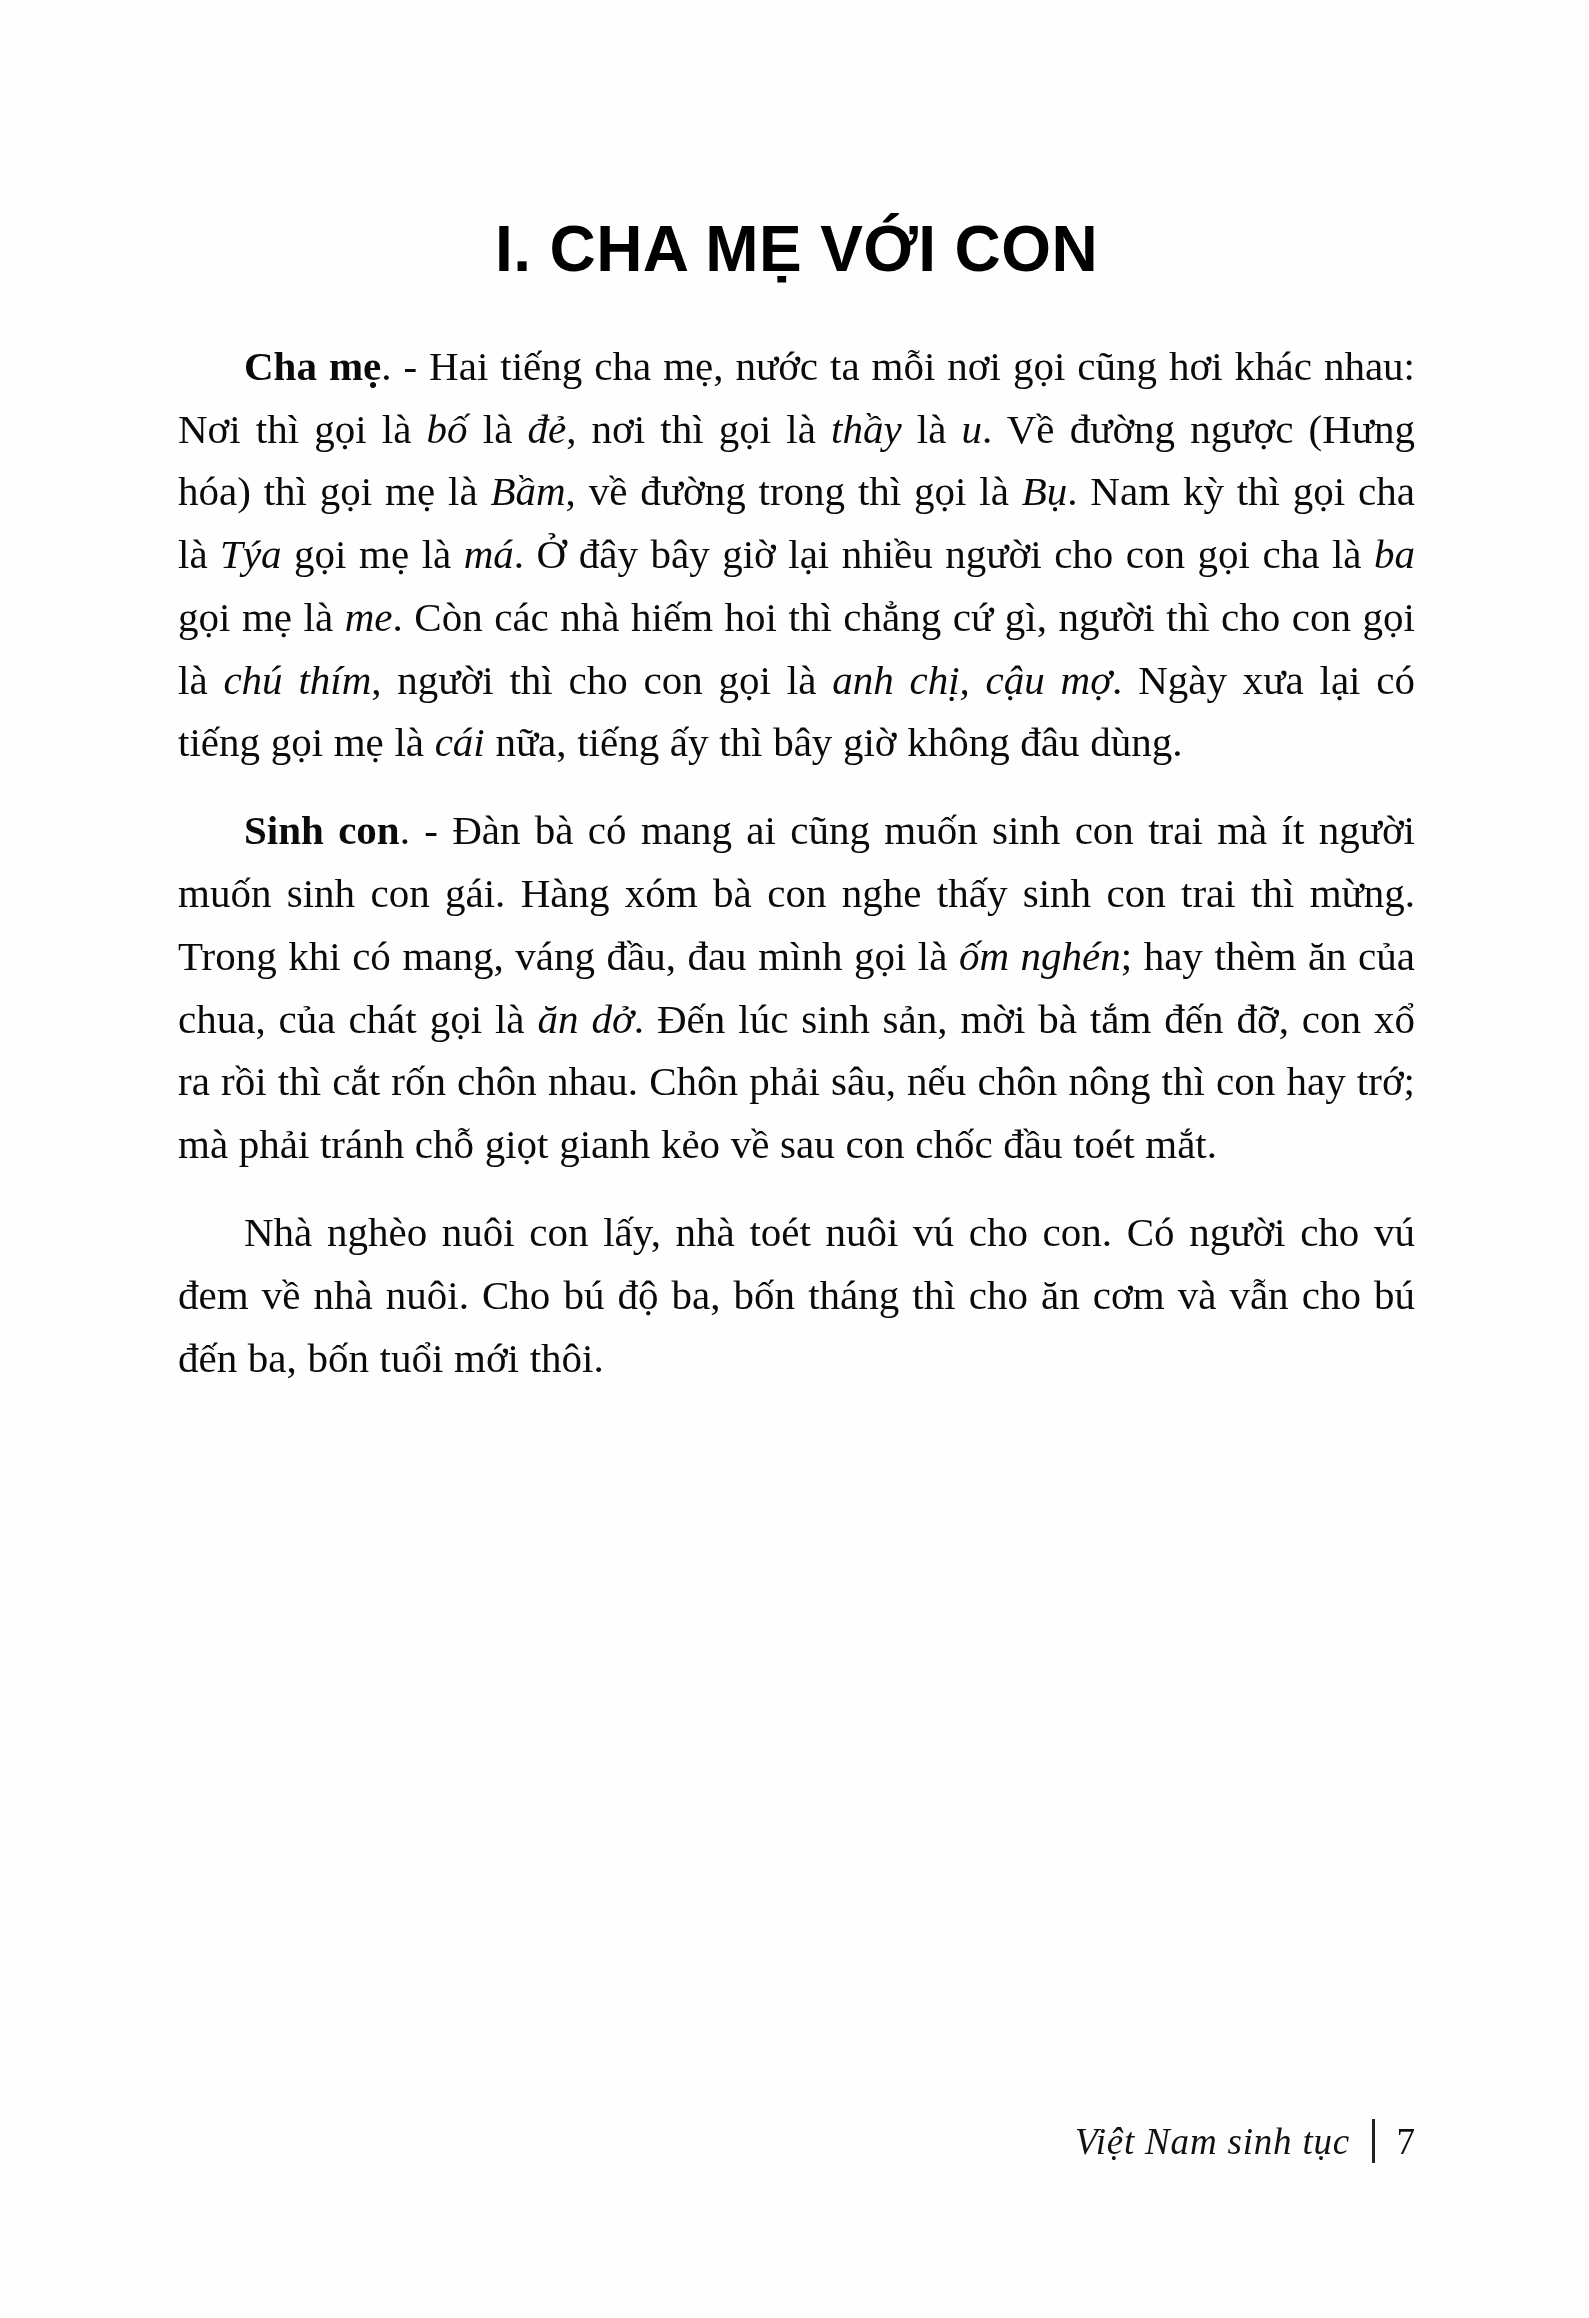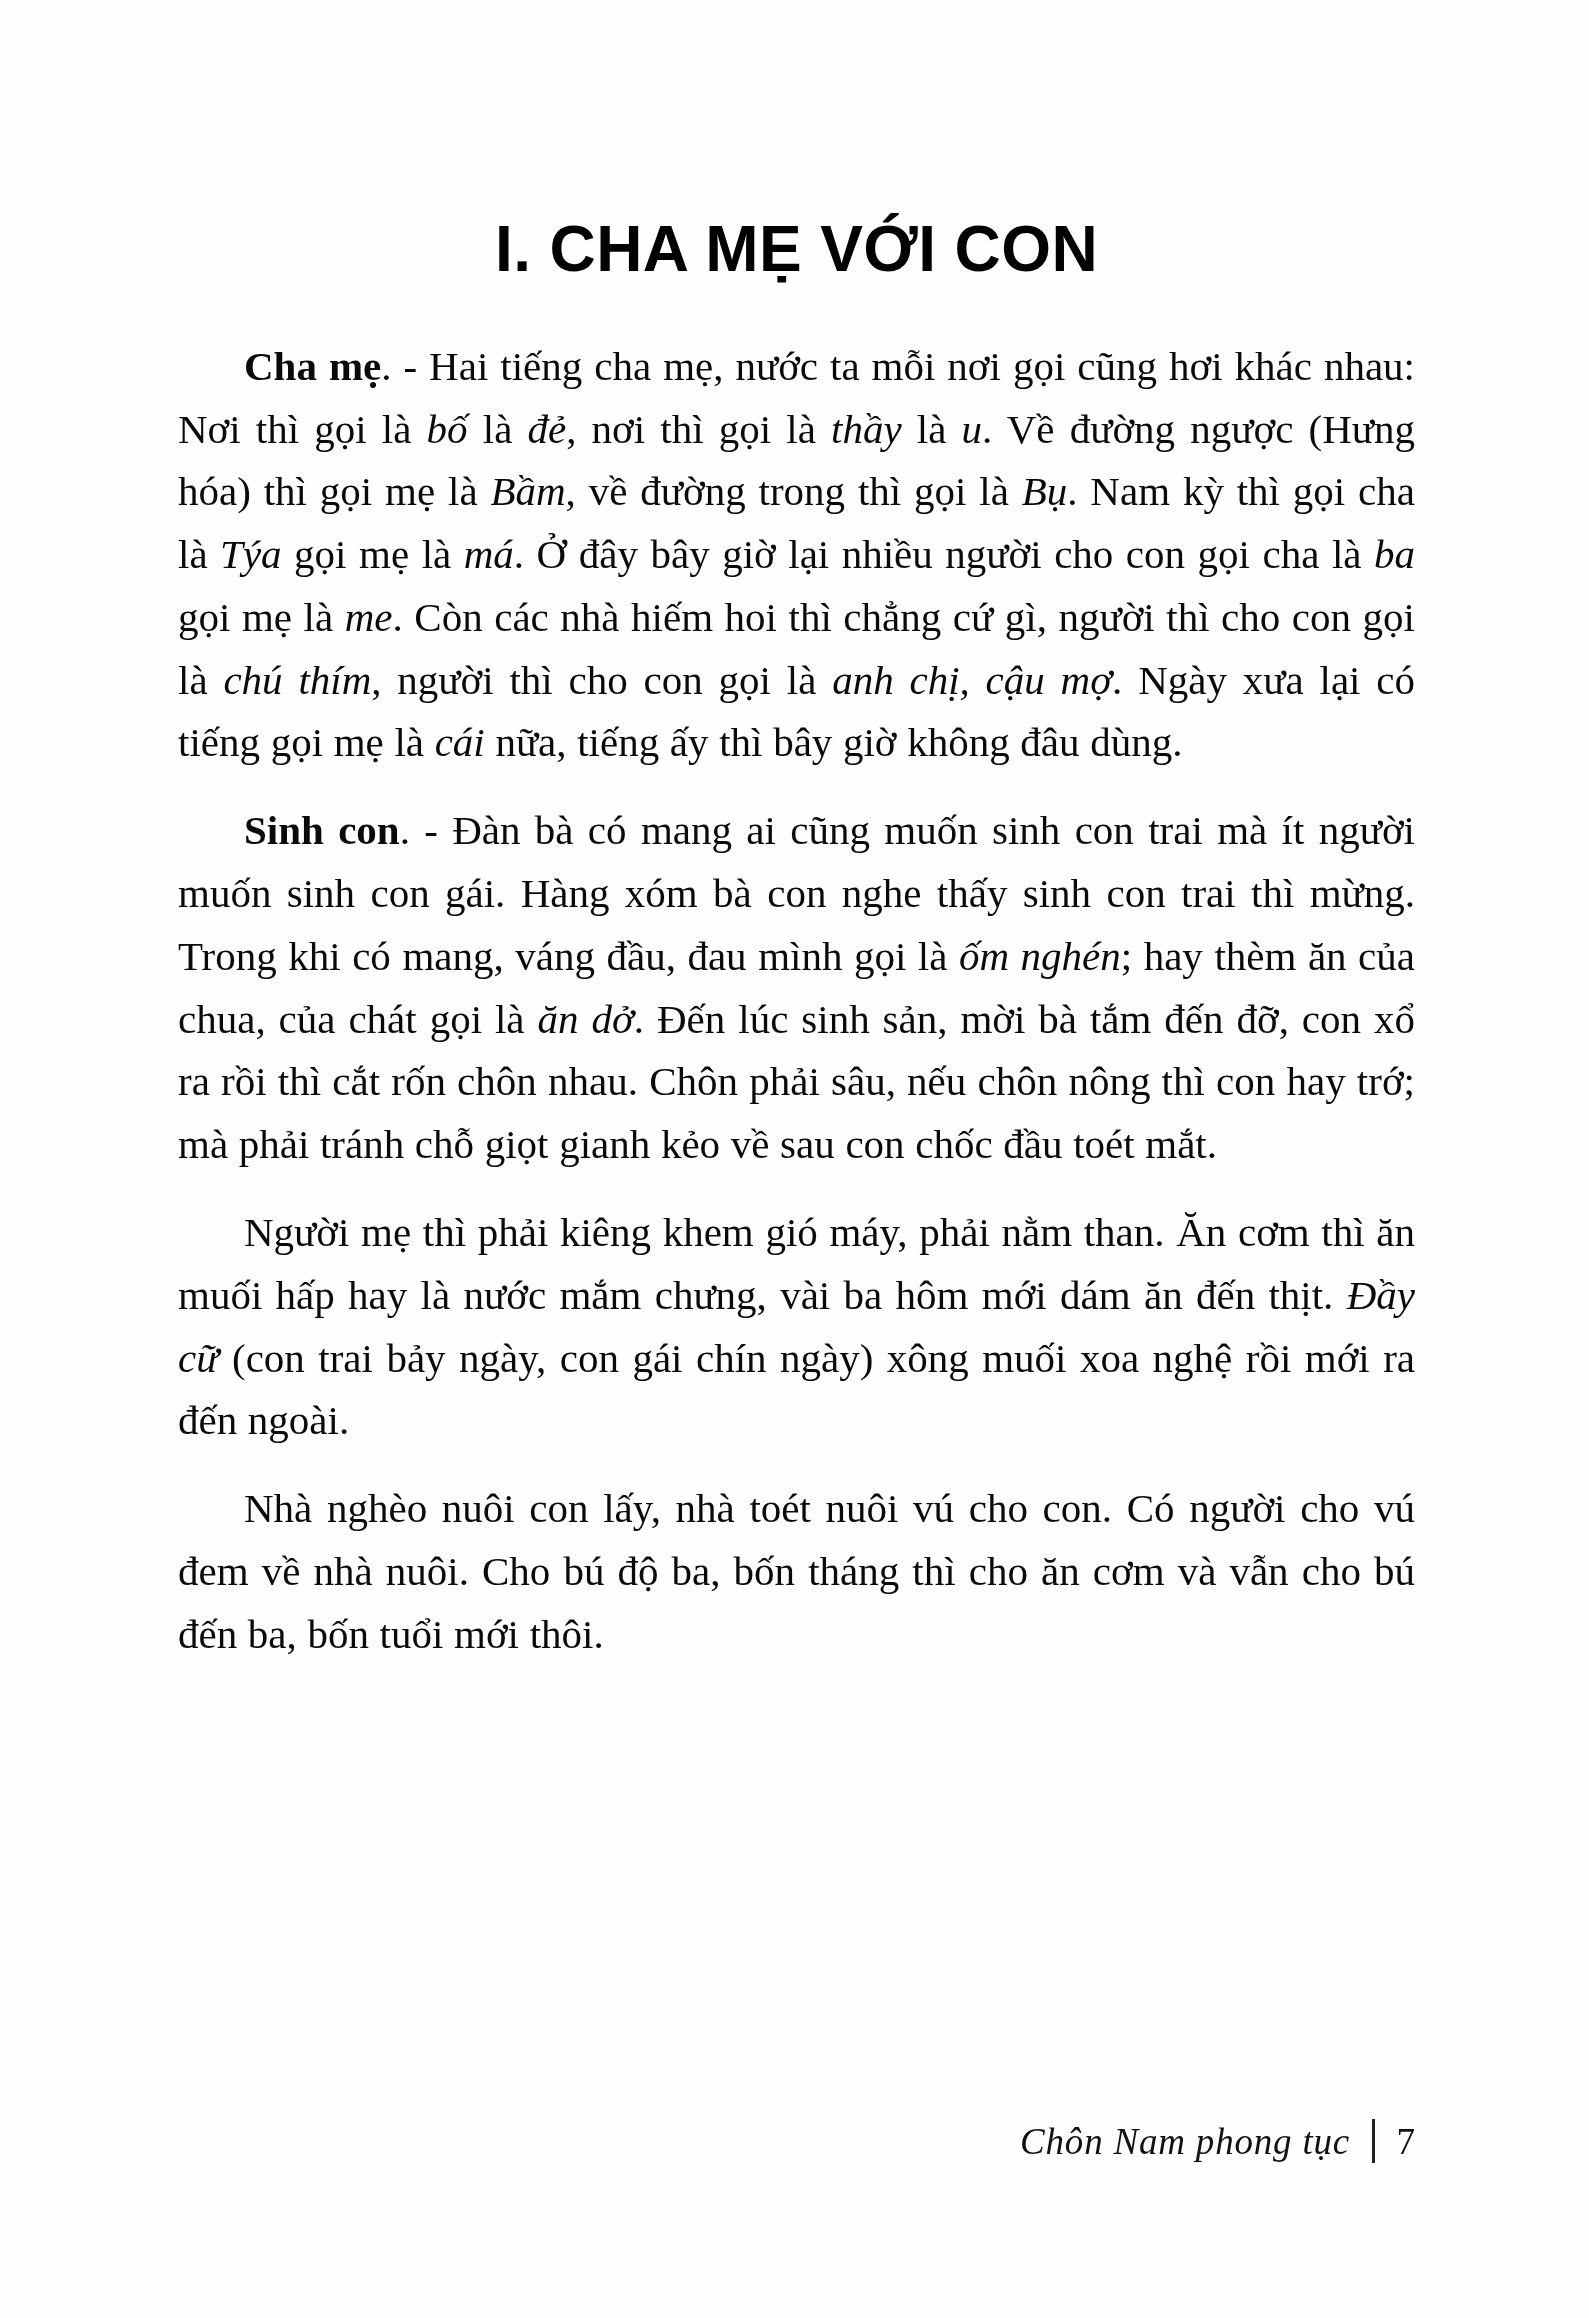--- a/index.html
+++ b/index.html
@@ -90,26 +90,25 @@
 <div class="page">
 
   <div class="content">
 
     <h1 class="chapter-title">I. CHA MẸ VỚI CON</h1>
 
     <p class="para"><span class="lead">Cha mẹ</span>. - Hai tiếng cha mẹ, nước ta mỗi nơi gọi cũng hơi khác nhau: Nơi thì gọi là <span class="it">bố</span> là <span class="it">đẻ</span>, nơi thì gọi là <span class="it">thầy</span> là <span class="it">u</span>. Về đường ngược (Hưng hóa) thì gọi mẹ là <span class="it">Bầm</span>, về đường trong thì gọi là <span class="it">Bụ</span>. Nam kỳ thì gọi cha là <span class="it">Týa</span> gọi mẹ là <span class="it">má</span>. Ở đây bây giờ lại nhiều người cho con gọi cha là <span class="it">ba</span> gọi mẹ là <span class="it">me</span>. Còn các nhà hiếm hoi thì chẳng cứ gì, người thì cho con gọi là <span class="it">chú thím</span>, người thì cho con gọi là <span class="it">anh chị, cậu mợ</span>. Ngày xưa lại có tiếng gọi mẹ là <span class="it">cái</span> nữa, tiếng ấy thì bây giờ không đâu dùng.</p>
 
     <p class="para"><span class="lead">Sinh con</span>. - Đàn bà có mang ai cũng muốn sinh con trai mà ít người muốn sinh con gái. Hàng xóm bà con nghe thấy sinh con trai thì mừng. Trong khi có mang, váng đầu, đau mình gọi là <span class="it">ốm nghén</span>; hay thèm ăn của chua, của chát gọi là <span class="it">ăn dở</span>. Đến lúc sinh sản, mời bà tắm đến đỡ, con xổ ra rồi thì cắt rốn chôn nhau. Chôn phải sâu, nếu chôn nông thì con hay trớ; mà phải tránh chỗ giọt gianh kẻo về sau con chốc đầu toét mắt.</p>
 
-    <p class="para">Người mẹ thì phải kiêng khem gió máy, phải nằm than. Ăn cơm thì ăn muối hấp hay là nước mắm chưng, vài ba hôm mới dám ăn đến thịt. <span class="it">Đầy cữ</span> (con trai bảy ngày, con gái chín ngày) xông muối xoa nghệ rồi mới ra đến ngoài.</p>
 
     <p class="para">Nhà nghèo nuôi con lấy, nhà toét nuôi vú cho con. Có người cho vú đem về nhà nuôi. Cho bú độ ba, bốn tháng thì cho ăn cơm và vẫn cho bú đến ba, bốn tuổi mới thôi.</p>
 
   </div>
 
   <div class="footer">
-    <span class="footer-title">Chôn Nam phong tục</span>
+    <span class="footer-title">Việt Nam sinh tục</span>
     <span class="footer-rule"></span>
     <span class="footer-page">7</span>
   </div>
 
 </div>
 
 
 </body></html>

